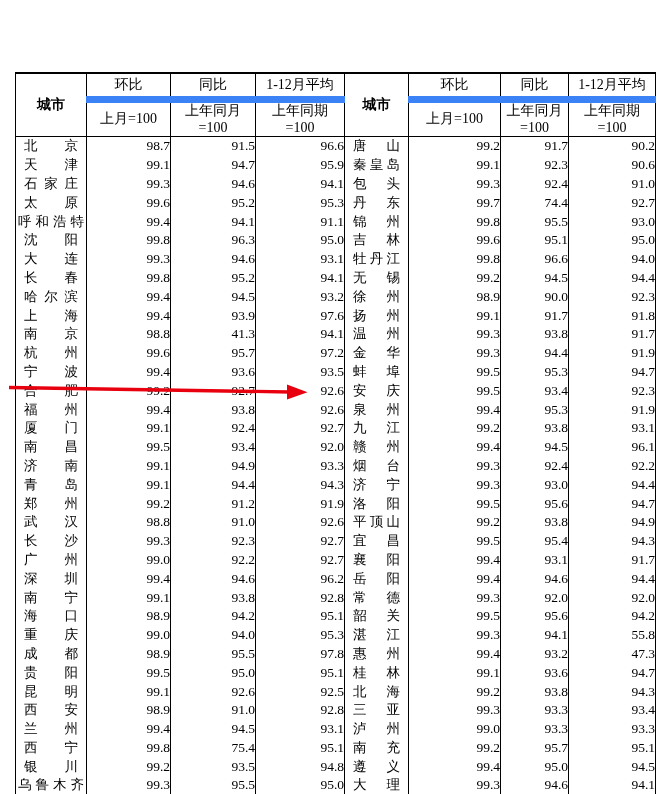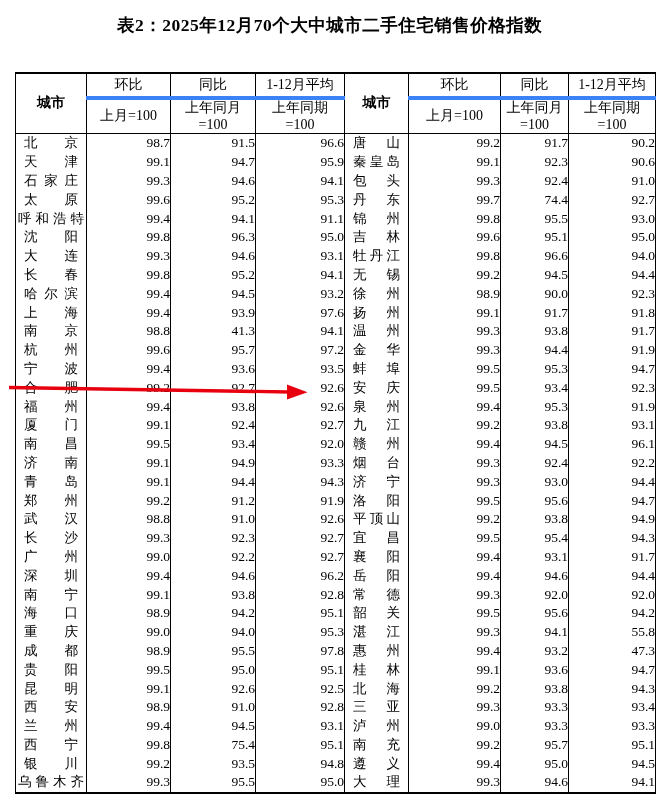--- a/index.html
+++ b/index.html
@@ -36,21 +36,21 @@
     border-right:1px solid #000;
     padding:0;
     font-weight:normal;
   }
   thead th{
     font-size:14px;
     text-align:center;
     vertical-align:middle;
     line-height:1.15;
   }
-  tr.hrow1 th{height:22px;border-bottom:4px solid #3b82f6;}
+  tr.hrow1 th{height:22px;border-bottom:7px solid #3b82f6;}
   tr.hrow2 th{height:33px;}
   thead th.cityhead{border-bottom:1.5px solid #000;font-weight:bold;}
   tr.hrow2 th{border-bottom:1.5px solid #000;}
   th.wrap{white-space:pre-line;}
   tbody td{
     height:18.8px;
     font-size:13.5px;
     border-top:none;border-bottom:none;
     vertical-align:middle;
   }
@@ -67,21 +67,20 @@
   .arrow-layer{
     position:absolute;top:0;left:0;width:659px;height:794px;
     pointer-events:none;
   }
 </style>
 </head>
 <body>
 
 <div class="page">
 
-  <div class="title">表2：2025年12月70个大中城市二手住宅销售价格指数</div>
 
   <table class="idx">
     <colgroup>
       <col style="width:71px">
         <col style="width:84px">
         <col style="width:85px">
         <col style="width:89px">
       <col style="width:64px">
         <col style="width:92px">
         <col style="width:68px">

